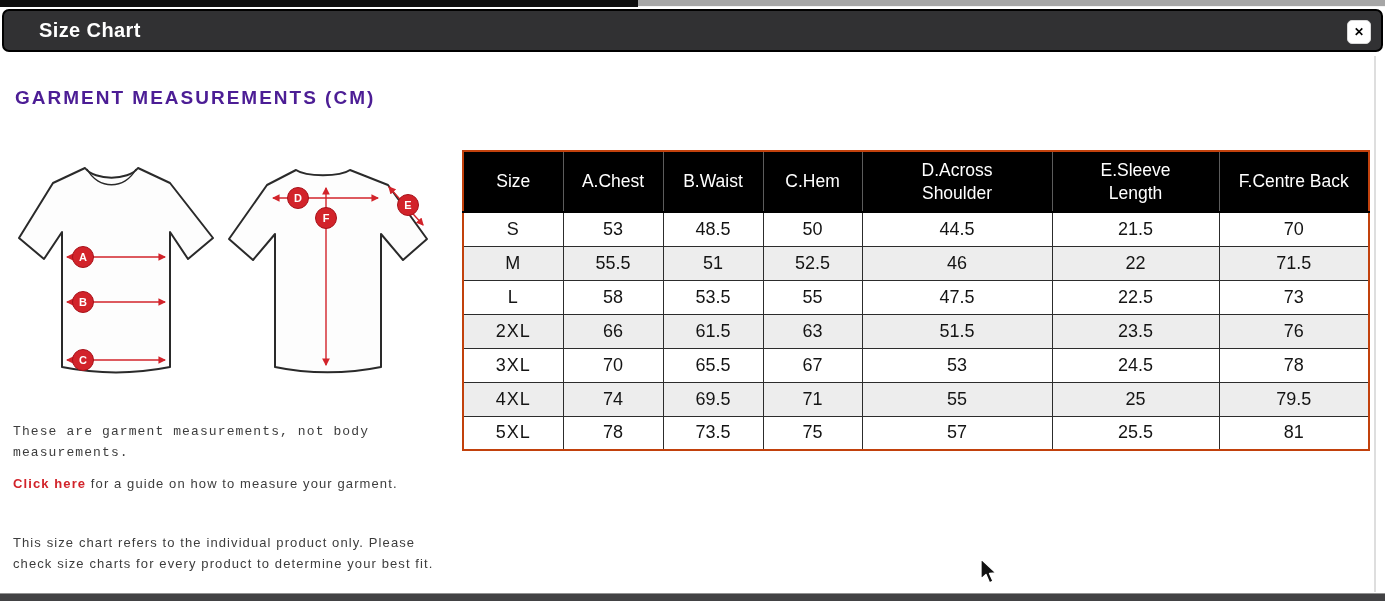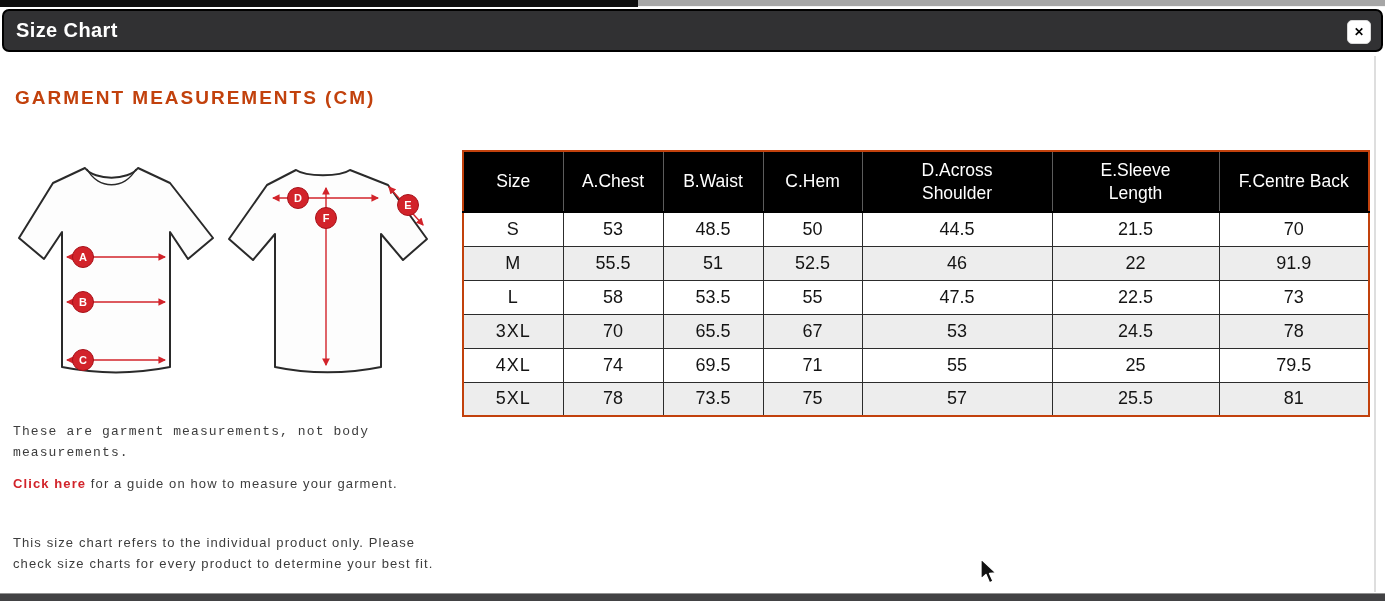--- a/index.html
+++ b/index.html
@@ -12,32 +12,32 @@
   .top-strip-left  { position:absolute; left:0; top:0; width:638px; height:7px; background:#0e0e0e; }
   .top-strip-right { position:absolute; left:638px; top:0; width:747px; height:7px; background:#a6a6a6; border-bottom:1px solid #f2f2f2; }
 
   
   .titlebar {
     position:absolute; left:2px; top:9px; width:1381px; height:43px;
     background:#313133; border:2px solid #000; border-radius:7px;
     display:flex; align-items:center;
   }
   .titlebar-title {
-    color:#fff; font-size:20px; font-weight:bold; letter-spacing:.4px; padding-left:12px;
+    color:#fff; font-size:20px; font-weight:bold; letter-spacing:.4px; padding-left:35px;
   }
   .close-btn {
     position:absolute; right:10px; top:9px; width:24px; height:24px;
     background:#fff; border:1px solid #d8d8d8; border-radius:5px;
     display:flex; align-items:center; justify-content:center;
     font-size:12px; font-weight:bold; color:#000; cursor:pointer;
   }
 
   .heading {
     position:absolute; left:15px; top:87px;
-    font-size:19px; font-weight:600; letter-spacing:2px; color:#c2410c;
+    font-size:19px; font-weight:600; letter-spacing:2px; color:#4c1d95;
   }
 
   
   .diagram { position:absolute; left:10px; top:158px; }
 
   
   .note { position:absolute; left:13px; width:425px; font-size:13px; letter-spacing:1.1px; color:#3d3d3d; line-height:21px; }
   .note-1 { top:421px;font-family:Liberation Mono, monospace; }
   .note-2 { top:473px; }
   .note-3 { top:532px; }
@@ -165,32 +165,41 @@
             <td>21.5</td>
             <td>70</td>
           </tr>
           <tr>
             <td>M</td>
             <td>55.5</td>
             <td>51</td>
             <td>52.5</td>
             <td>46</td>
             <td>22</td>
-            <td>91.9</td>
+            <td>71.5</td>
           </tr>
           <tr>
             <td>L</td>
             <td>58</td>
             <td>53.5</td>
             <td>55</td>
             <td>47.5</td>
             <td>22.5</td>
             <td>73</td>
           </tr>
           <tr>
+            <td>2XL</td>
+            <td>66</td>
+            <td>61.5</td>
+            <td>63</td>
+            <td>51.5</td>
+            <td>23.5</td>
+            <td>76</td>
+          </tr>
+          <tr>
             <td>3XL</td>
             <td>70</td>
             <td>65.5</td>
             <td>67</td>
             <td>53</td>
             <td>24.5</td>
             <td>78</td>
           </tr>
           <tr>
             <td>4XL</td>

